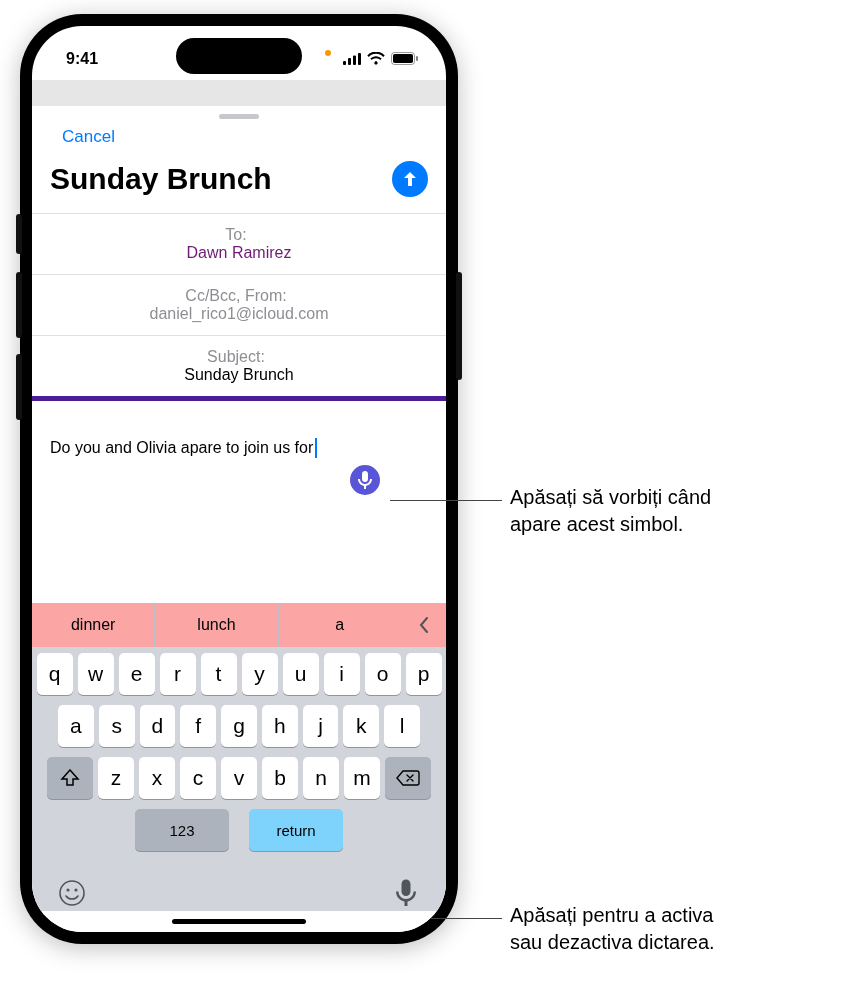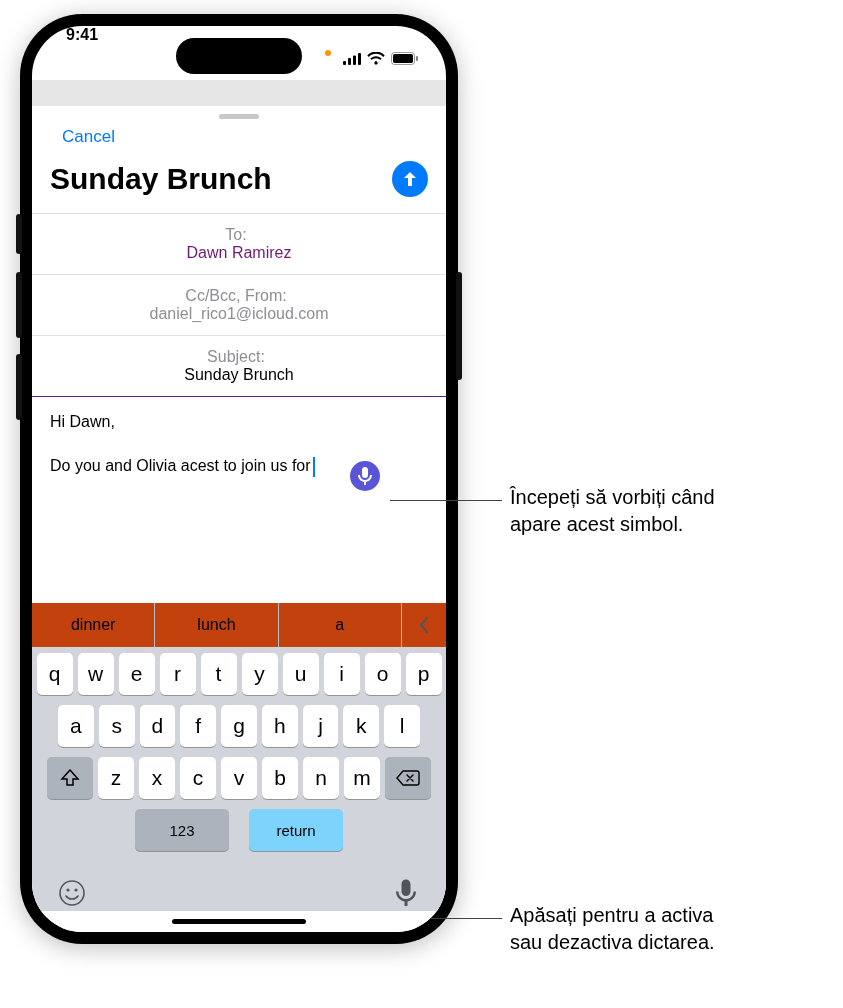--- a/index.html
+++ b/index.html
@@ -49,20 +49,21 @@
     background: #000;
     border-radius: 20px;
     z-index: 10;
   }
   .status-bar {
     position: absolute;
     top: 0; left: 0; right: 0;
     height: 65px;
     display: flex;
     justify-content: space-between;
+    align-items: center;
     padding: 0 28px 0 34px;
     font-size: 16px;
     font-weight: 600;
     z-index: 5;
   }
   .status-left {}
   .status-right {
     display: flex;
     align-items: center;
     gap: 6px;
@@ -161,21 +162,21 @@
     border-radius: 50%;
     background: #5856d6;
     display: flex;
     align-items: center;
     justify-content: center;
     color: #fff;
   }
   .predictive-bar {
     display: flex;
     align-items: stretch;
-    background: #c2410c;
+    background: #fca5a5;
     height: 44px;
   }
   .pred {
     flex: 1;
     display: flex;
     align-items: center;
     justify-content: center;
     font-size: 16px;
     color: #000;
     border-right: 1px solid #b9bdc5;
@@ -295,29 +296,28 @@
       </div>
 
       <div class="field-row">
         <span class="field-label">To:</span>
         <span class="field-value-blue">Dawn Ramirez</span>
       </div>
       <div class="field-row">
         <span class="field-label">Cc/Bcc, From:</span>
         <span class="field-value-gray">daniel_rico1@icloud.com</span>
       </div>
-      <div class="field-row" style="border-bottom:1px solid #4c1d95;">
+      <div class="field-row" style="border-bottom:5px solid #4c1d95;">
         <span class="field-label">Subject:</span>
         <span class="field-value-black">Sunday Brunch</span>
       </div>
 
       <div class="body-area">
-        <div>Hi Dawn,</div>
         <div class="body-line2">
-          <span>Do you and Olivia acest to join us for</span>
+          <span>Do you and Olivia apare to join us for</span>
           <span class="text-cursor"></span>
         </div>
         <div class="dictation-bubble">
           <svg width="14" height="18" viewBox="0 0 14 18">
               <path d="M7 11c1.7 0 3-1.3 3-3V3c0-1.7-1.3-3-3-3S4 1.3 4 3v5c0 1.7 1.3 3 3 3zm5-3c0 2.8-2.2 5-5 5s-5-2.2-5-5H0c0 3.5 2.6 6.4 6 6.9V18h2v-3.1c3.4-.5 6-3.4 6-6.9h-2z" fill="#fff"></path>
             </svg>
         </div>
       </div>
 
       <div class="predictive-bar">
@@ -397,21 +397,21 @@
         </div>
       </div>
 
       <div class="home-indicator"></div>
     </div>
   </div>
 </div>
 
 <div class="callout-line" style="left:390px; top:500px; width:112px;"></div>
 <div class="callout" style="left:510px; top:484px;">
-  <div>Începeți să vorbiți când</div>
+  <div>Apăsați să vorbiți când</div>
   <div>apare acest simbol.</div>
 </div>
 
 <div class="callout-line" style="left:430px; top:918px; width:72px;"></div>
 <div class="callout" style="left:510px; top:902px;">
   <div>Apăsați pentru a activa</div>
   <div>sau dezactiva dictarea.</div>
 </div>
 
 </body></html>

